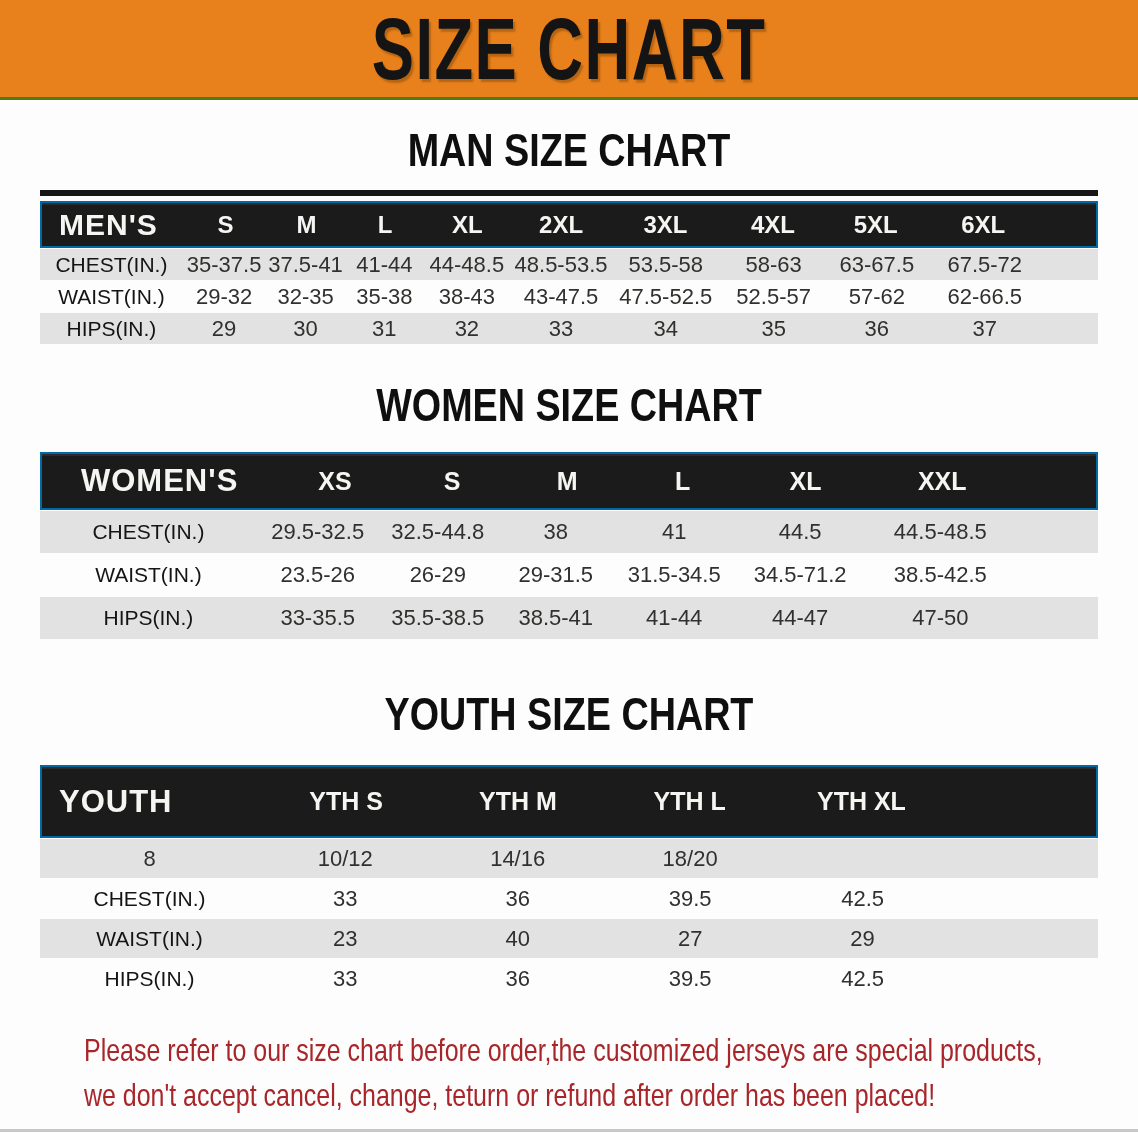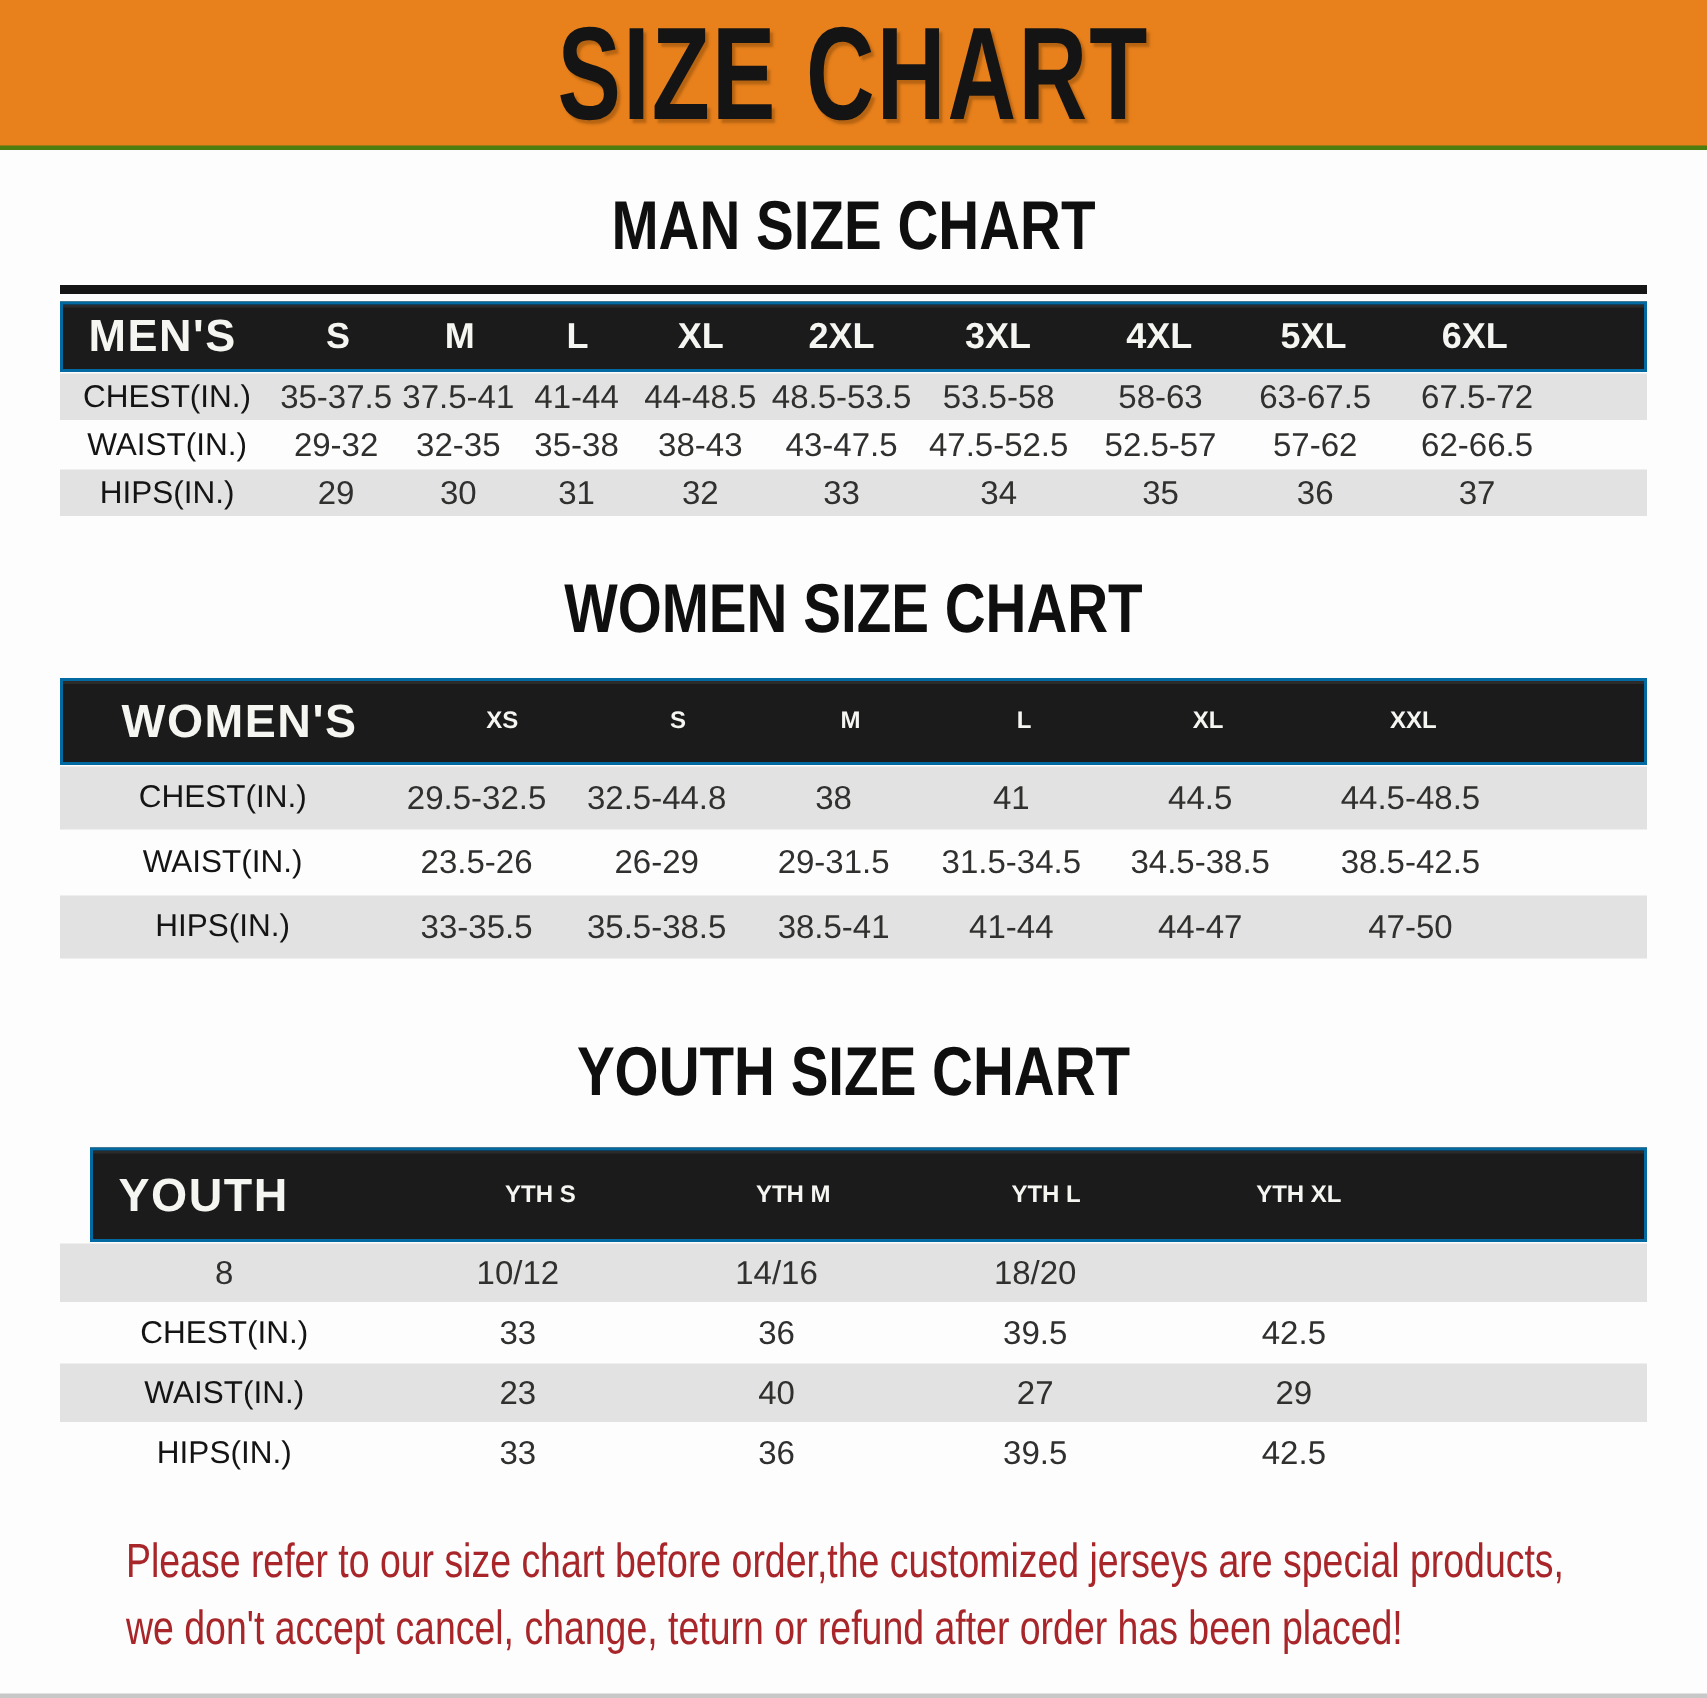--- a/index.html
+++ b/index.html
@@ -41,25 +41,25 @@
 
   .topline { height: 6px; background: #161616; margin-bottom: 5px; }
   .thead {
     background: #1B1B1B; color: #F5F5F2;
     align-items: center;
     border: 2px solid #0369a1;
     box-shadow: inset 0 2px 0 rgba(255,255,255,0.07);
   }
   .men   .thead { height: 47px; }
   .women .thead { height: 58px; padding-left: 22px; }
-  .youth .thead { height: 63px; margin-left: 20px; }
+  .youth .thead { height: 73px; }
 
   .hgroup { font-size: 31px; font-weight: 800; padding-left: 17px; letter-spacing: 1px; white-space: nowrap; }
   .men .hgroup { font-size: 30px; }
-  .hcell  { font-size: 16px; font-weight: bold; text-align: center; white-space: nowrap; }
+  .hcell  { font-size: 25px; font-weight: bold; text-align: center; white-space: nowrap; }
   .men .hcell { font-size: 24px; }
 
   .row { align-items: center; margin-top: 1px; }
   .row.striped { background: #E2E2E2; }
   .men   .row { height: 31px; }
   .women .row { height: 42px; }
   .youth .row { height: 39px; }
   .rlabel { font-size: 21px; color: #141414; text-align: center; white-space: nowrap; }
   .cell   { font-size: 22px; color: #30302e; text-align: center; white-space: nowrap; }
 
@@ -166,21 +166,21 @@
       <div class="cell">44.5-48.5</div>
       <div class="cell"></div>
     </div>
 
     <div class="grid women-cols row">
       <div class="rlabel">WAIST(IN.)</div>
       <div class="cell">23.5-26</div>
       <div class="cell">26-29</div>
       <div class="cell">29-31.5</div>
       <div class="cell">31.5-34.5</div>
-      <div class="cell">34.5-38.5</div>
+      <div class="cell">34.5-71.2</div>
       <div class="cell">38.5-42.5</div>
       <div class="cell"></div>
     </div>
 
     <div class="grid women-cols row striped">
       <div class="rlabel">HIPS(IN.)</div>
       <div class="cell">33-35.5</div>
       <div class="cell">35.5-38.5</div>
       <div class="cell">38.5-41</div>
       <div class="cell">41-44</div>

